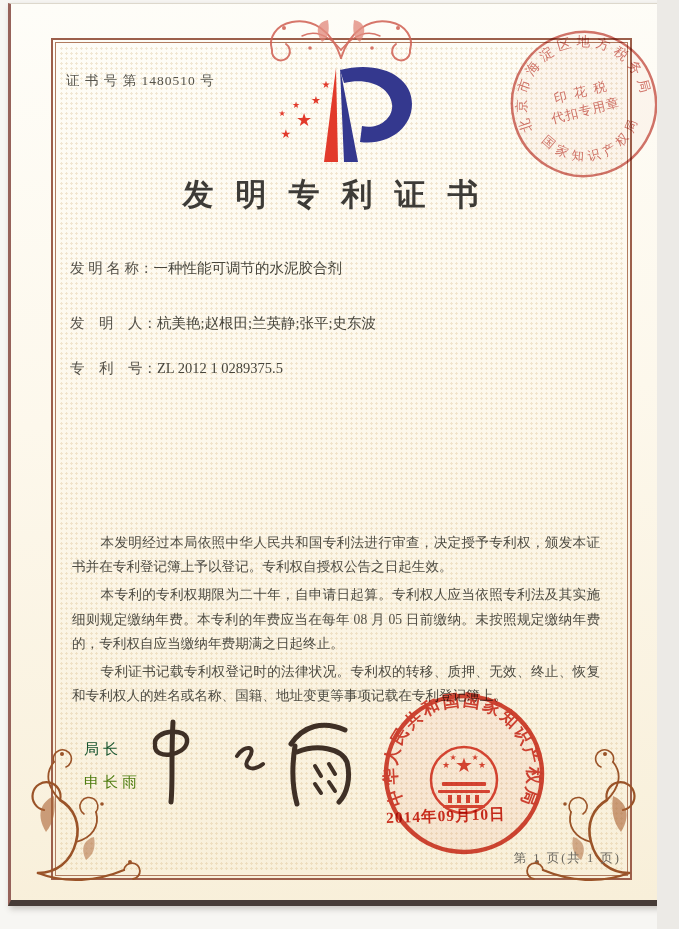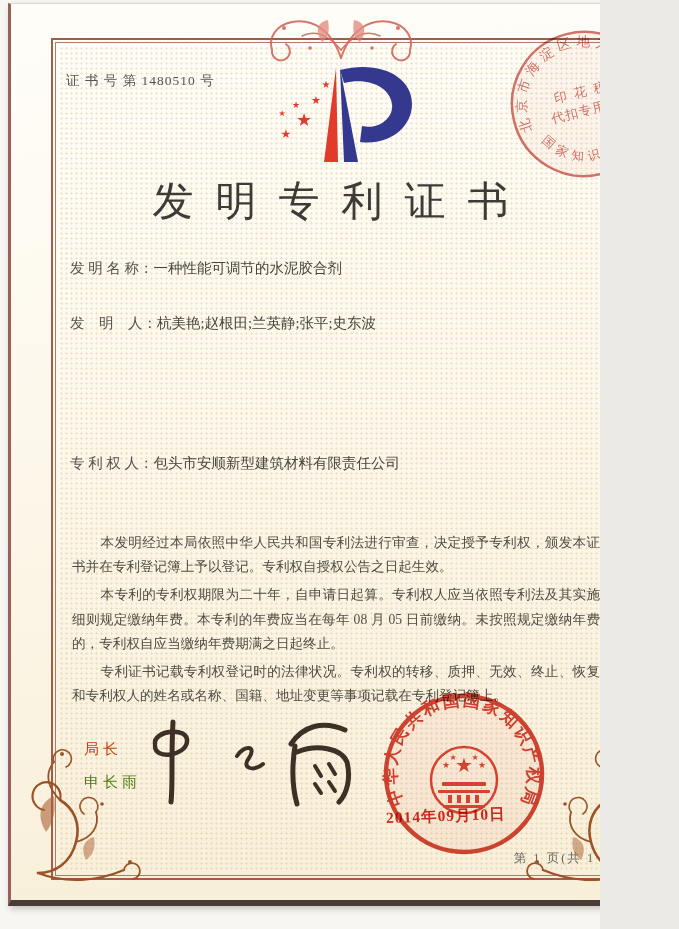--- a/index.html
+++ b/index.html
@@ -1,18 +1,18 @@
 <!DOCTYPE html>
 <html><head>
 <meta charset="utf-8">
 <style>
   html,body{margin:0;padding:0;}
   body{background:#eceae6;}
   .stage{
-    position:relative;width:600px;height:929px;overflow:hidden;
+    position:relative;width:657px;height:929px;overflow:hidden;
     background:#f7f6f3;
     font-family:"Liberation Serif","DejaVu Serif",serif;
   }
   
   .sheet{
     position:absolute;left:8px;top:3px;width:648px;height:896px;
     background:linear-gradient(176deg,#fefdf8 0%,#fdf8ec 45%,#f8efd9 100%);
     border-left:3px solid #96625a;
     border-right:5px solid #5f4b44;
     border-bottom:6px solid #473c37;
@@ -27,32 +27,32 @@
   .frame-inner{position:absolute;inset:2px;border:1px solid #b07b5f;}
   .paper-texture{
     position:absolute;inset:3px;
     background-image:radial-gradient(circle,rgba(205,168,108,.26) 1px,transparent 1.3px);
     background-size:5px 5px;
   }
   
   .cert-no{position:absolute;left:66px;top:72px;z-index:3;font-size:13.5px;color:#55534b;letter-spacing:1px;}
   .title{
     position:absolute;left:40px;top:174px;width:581px;z-index:3;
-    text-align:center;font-size:41px;font-weight:normal;color:#3d3b37;
+    text-align:center;font-size:31px;font-weight:bold;color:#3d3b37;
     letter-spacing:22px;text-indent:22px;
   }
   .field-row{position:absolute;left:70px;z-index:3;font-size:14.5px;color:#55524a;white-space:nowrap;}
   .field-row .value{color:#47453c;}
   .r1{top:259px}.r2{top:314px}.r3{top:359px}.r4{top:404px}.r5{top:454px}.r6{top:504px}
   .paragraphs{
     position:absolute;left:68px;top:527px;width:536px;z-index:3;
     font-size:13.6px;line-height:1.78;color:#4e4c43;text-align:justify;
   }
   .paragraphs p{margin:4px;text-indent:2.1em;}
-  .sig-title{position:absolute;left:84px;top:740px;z-index:3;font-size:15px;color:#c2410c;letter-spacing:4px;}
+  .sig-title{position:absolute;left:84px;top:740px;z-index:3;font-size:15px;color:#14532d;letter-spacing:4px;}
   .sig-name{position:absolute;left:84px;top:773px;z-index:3;font-size:15px;color:#4d7c0f;letter-spacing:4px;}
   .handwriting{position:absolute;left:145px;top:706px;z-index:4;}
   .footer{
     position:absolute;left:40px;top:850px;width:581px;z-index:3;
     text-align:right;font-size:12.5px;color:#6a675f;letter-spacing:2px;
   }
   
   .seal{position:absolute;left:376px;top:686px;z-index:5;mix-blend-mode:multiply;opacity:.93;}
   .seal-date{
     position:absolute;left:386px;top:806px;z-index:6;font-size:15.5px;font-weight:bold;
@@ -109,22 +109,22 @@
   </svg>
 
   <div class="title">发明专利证书</div>
 
   <div class="field-row r1">
     <span class="label">发 明 名 称：</span><span class="value">一种性能可调节的水泥胶合剂</span>
   </div>
   <div class="field-row r2">
     <span class="label">发　明　人：</span><span class="value">杭美艳;赵根田;兰英静;张平;史东波</span>
   </div>
-  <div class="field-row r5">
-    <span class="label">专 利 权 人：</span><span class="value">包头市安顺新型建筑材料有限责任公司</span>
+  <div class="field-row r3">
+    <span class="label">专　利　号：</span><span class="value">ZL 2012 1 0289375.5</span>
   </div>
 
   <div class="paragraphs">
     <p>本发明经过本局依照中华人民共和国专利法进行审查，决定授予专利权，颁发本证书并在专利登记簿上予以登记。专利权自授权公告之日起生效。</p>
     <p>本专利的专利权期限为二十年，自申请日起算。专利权人应当依照专利法及其实施细则规定缴纳年费。本专利的年费应当在每年 08 月 05 日前缴纳。未按照规定缴纳年费的，专利权自应当缴纳年费期满之日起终止。</p>
     <p>专利证书记载专利权登记时的法律状况。专利权的转移、质押、无效、终止、恢复和专利权人的姓名或名称、国籍、地址变更等事项记载在专利登记簿上。</p>
   </div>
 
   <div class="sig-title">局长</div>
   <div class="sig-name">申长雨</div>

